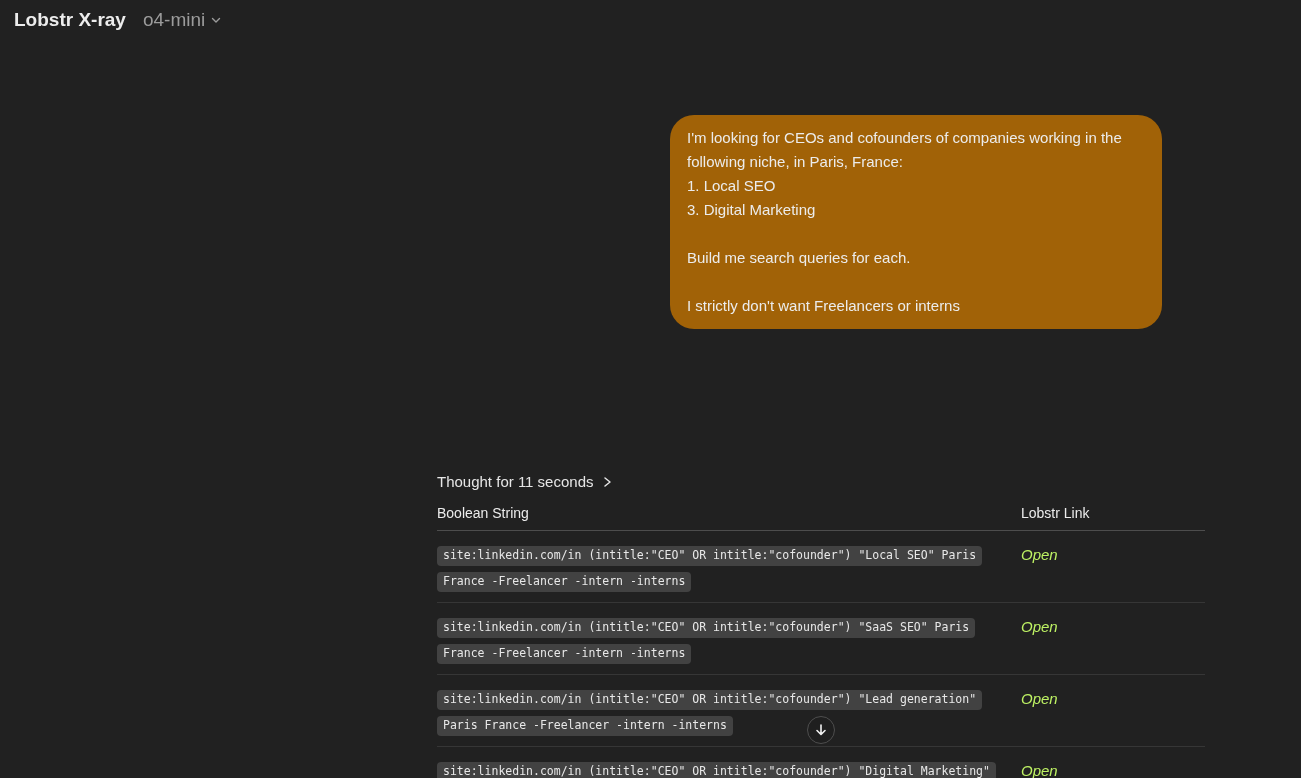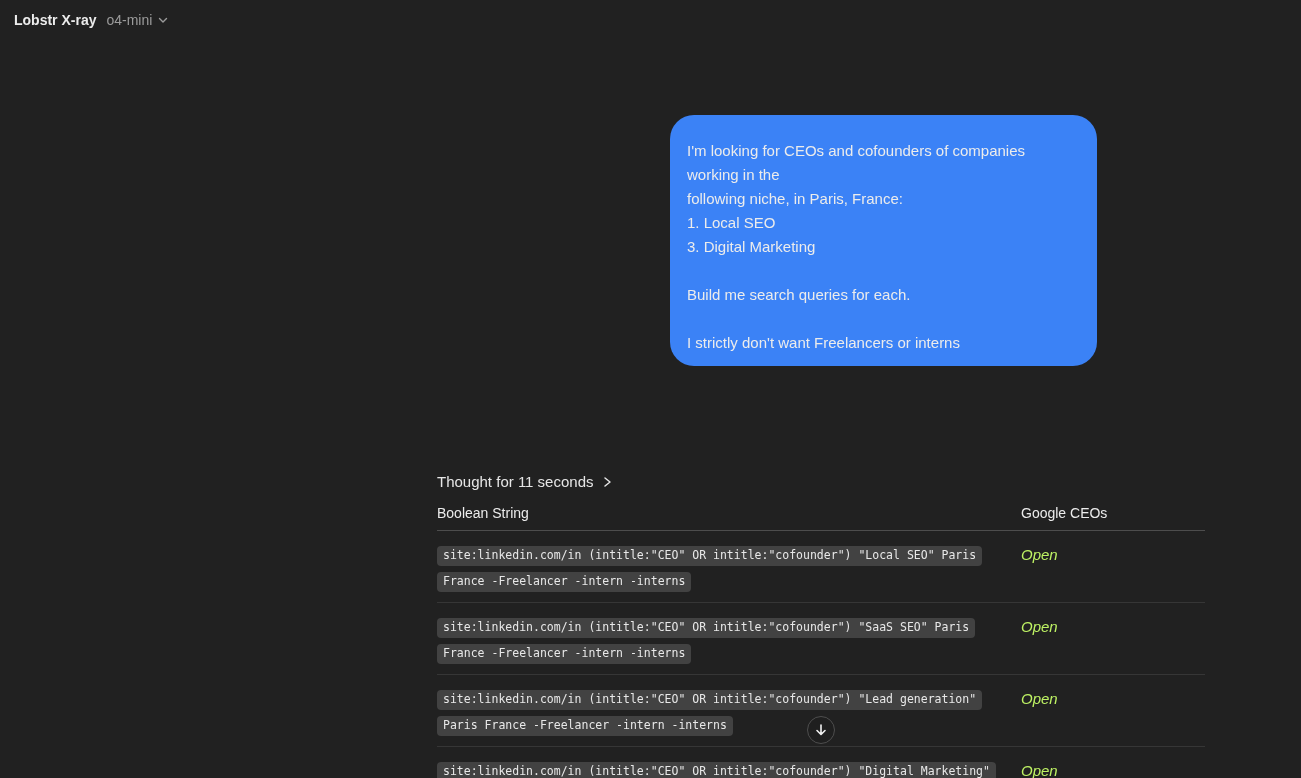--- a/index.html
+++ b/index.html
@@ -8,37 +8,37 @@
     background: #212121;
     overflow: hidden;
     font-family: "Liberation Sans", sans-serif;
     color: #ececec;
     position: relative;
   }
 
   
   .appbar {
     position: absolute; left: 14px; top: 10px;
-    display: flex; align-items: center; gap: 10px;
-    font-size: 14px; line-height: 20px;
+    display: flex; align-items: center; gap: 17px;
+    font-size: 19px; line-height: 20px;
   }
   .app-title { font-weight: 700; color: #ececec; }
   .model-selector {
     display: flex; align-items: center; gap: 5px;
     color: #9b9b9b; cursor: pointer; text-align: center;
   }
   .model-selector svg { display: block; }
 
   
   .bubble {
     position: absolute;
-    left: 670px; top: 115px; width: 427px;
-    background: #3b82f6;
+    left: 670px; top: 115px; width: 492px;
+    background: #a16207;
     border-radius: 24px;
-    padding: 24px 17px 11px 17px;
+    padding: 11px 17px 11px 17px;
     font-size: 15px;
   }
   .msg-line {
     min-height: 24px; line-height: 24px;
     white-space: pre-wrap;
     color: #ececec;
   }
 
   
   .thought {
@@ -128,21 +128,21 @@
   <span>
     <svg width="11" height="12" viewBox="0 0 11 12">
         <path d="M3 2 L8 6 L3 10" fill="none" stroke="#e6e6e6" stroke-width="1.5" stroke-linecap="round" stroke-linejoin="round"></path>
       </svg>
   </span>
 </div>
 
 <div class="result-table">
   <div class="t-head">
     <div class="col-bool">Boolean String</div>
-    <div class="col-link">Google CEOs</div>
+    <div class="col-link">Lobstr Link</div>
   </div>
   <div>
   <div class="t-row">
     <div class="col-bool">
           <div class="code-line"><code class="code-chip">site:linkedin.com/in (intitle:"CEO" OR intitle:"cofounder") "Local SEO" Paris</code></div>
           <div class="code-line"><code class="code-chip">France -Freelancer -intern -interns</code></div>
         </div>
     <div class="col-link">
       <a class="open-link">Open</a>
     </div>

